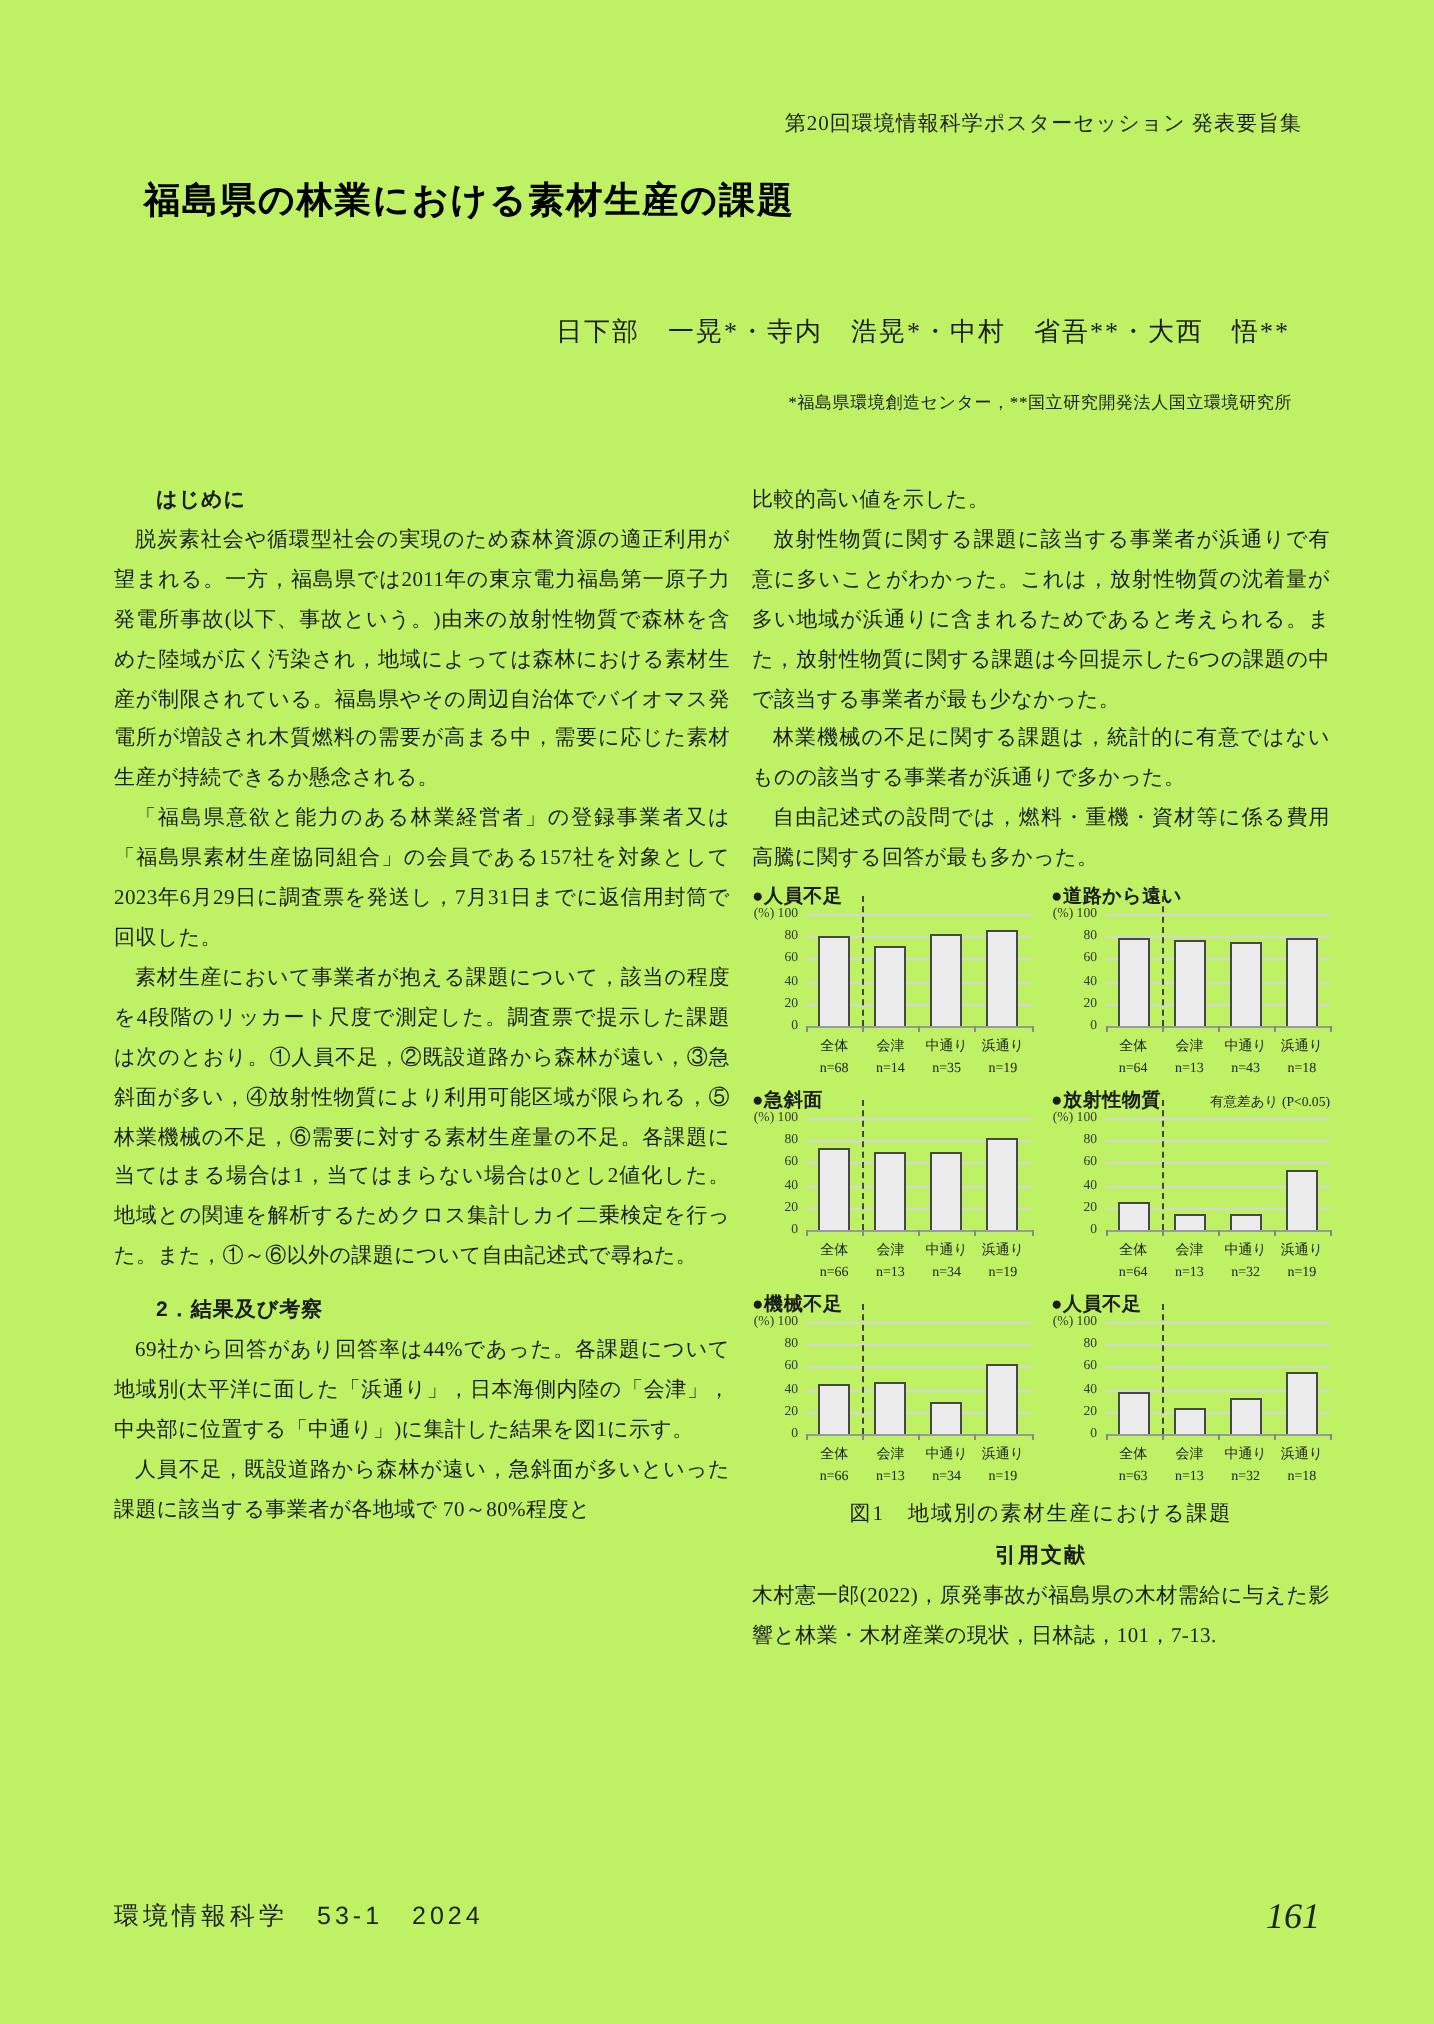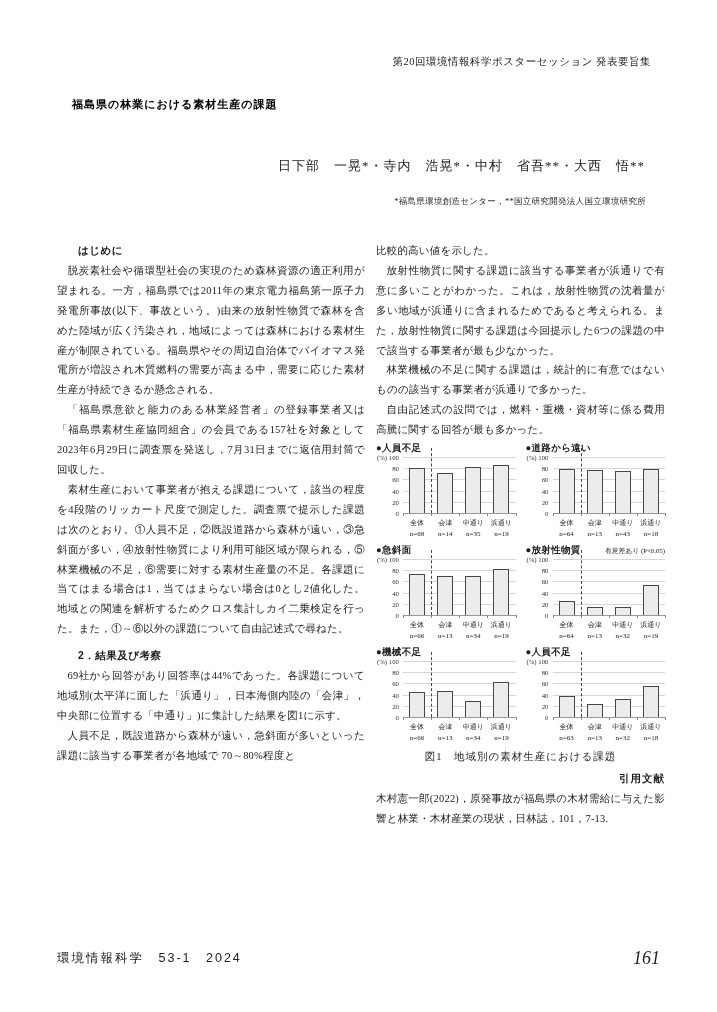--- a/index.html
+++ b/index.html
@@ -1,20 +1,20 @@
 <!DOCTYPE html>
 <html><head>
 <meta charset="utf-8">
 <style>
   html,body{margin:0;padding:0;background:#e9e9e9}
-  .page{position:relative;width:717px;height:1012px;background:#ffffff;margin:0 auto;
+  .page{position:relative;width:717px;height:1012px;background:#bef264;margin:0 auto;
         font-family:"Liberation Serif",serif;color:#1c1c1c;overflow:hidden}
   .header-line{position:absolute;top:55px;right:66px;font-size:10.5px;letter-spacing:.5px;color:#222}
-  .paper-title{position:absolute;top:90px;left:72px;font-family:"Liberation Sans",sans-serif;
-        font-weight:bold;font-size:11px;letter-spacing:1px;color:#000}
+  .paper-title{position:absolute;top:76px;left:72px;font-family:"Liberation Sans",sans-serif;
+        font-weight:bold;font-size:18px;letter-spacing:1px;color:#000}
   .authors{position:absolute;top:157px;right:72px;font-size:13px;letter-spacing:1px}
   .affiliation{position:absolute;top:196px;right:71px;font-size:8.5px;letter-spacing:.3px}
   .columns{position:absolute;top:241px;left:57px;width:608px;display:flex;gap:11px}
   .col{box-sizing:border-box}
   .col.left{width:308px}
   .col.right{width:289px}
   .body{font-size:10.5px;line-height:19.9px;text-align:justify;margin:0;letter-spacing:.2px}
   .indent{text-indent:1em}
   .sec-head{font-family:"Liberation Sans",sans-serif;font-size:10.5px;font-weight:bold;
         margin:0;padding-left:21px;line-height:19.9px;letter-spacing:.5px}
@@ -32,21 +32,21 @@
   .mc-plot{position:relative;flex:1;height:56px;border-bottom:1px solid #999}
   .mc-grid{position:absolute;left:0;right:0;height:1px;background:#d6d6d6}
   .mc-bar{position:absolute;bottom:0;width:16px;transform:translateX(-50%);
         background:#ececec;border:1px solid #474747;border-bottom:none;box-sizing:border-box}
   .mc-sep{position:absolute;left:25%;top:-9px;bottom:0;width:0;border-left:1px dashed #444}
   .mc-tick{position:absolute;bottom:-3px;width:1px;height:3px;background:#888}
   .mc-xlabels{display:flex;margin-left:27px;margin-top:4px;font-size:7px;line-height:1.5;text-align:center;color:#222}
   .mc-xcell{width:25%}
   .fig-caption{text-align:center;font-size:10.5px;margin-top:7px;letter-spacing:1px}
   .ref-head{font-family:"Liberation Sans",sans-serif;font-size:10.5px;font-weight:bold;
-        text-align:right;margin:5px 0 0 0;line-height:19.9px;letter-spacing:1px}
+        text-align:center;margin:5px 0 0 0;line-height:19.9px;letter-spacing:1px}
   .ref{line-height:20.4px}
   .footer-left{position:absolute;left:57px;top:950px;font-family:"Liberation Sans",sans-serif;
         font-size:12.5px;letter-spacing:2px;color:#222}
   .footer-right{position:absolute;right:57px;top:948px;font-size:18px;font-style:italic;color:#222}
 </style>
 </head>
 <body>
 
 <div class="page">
 

